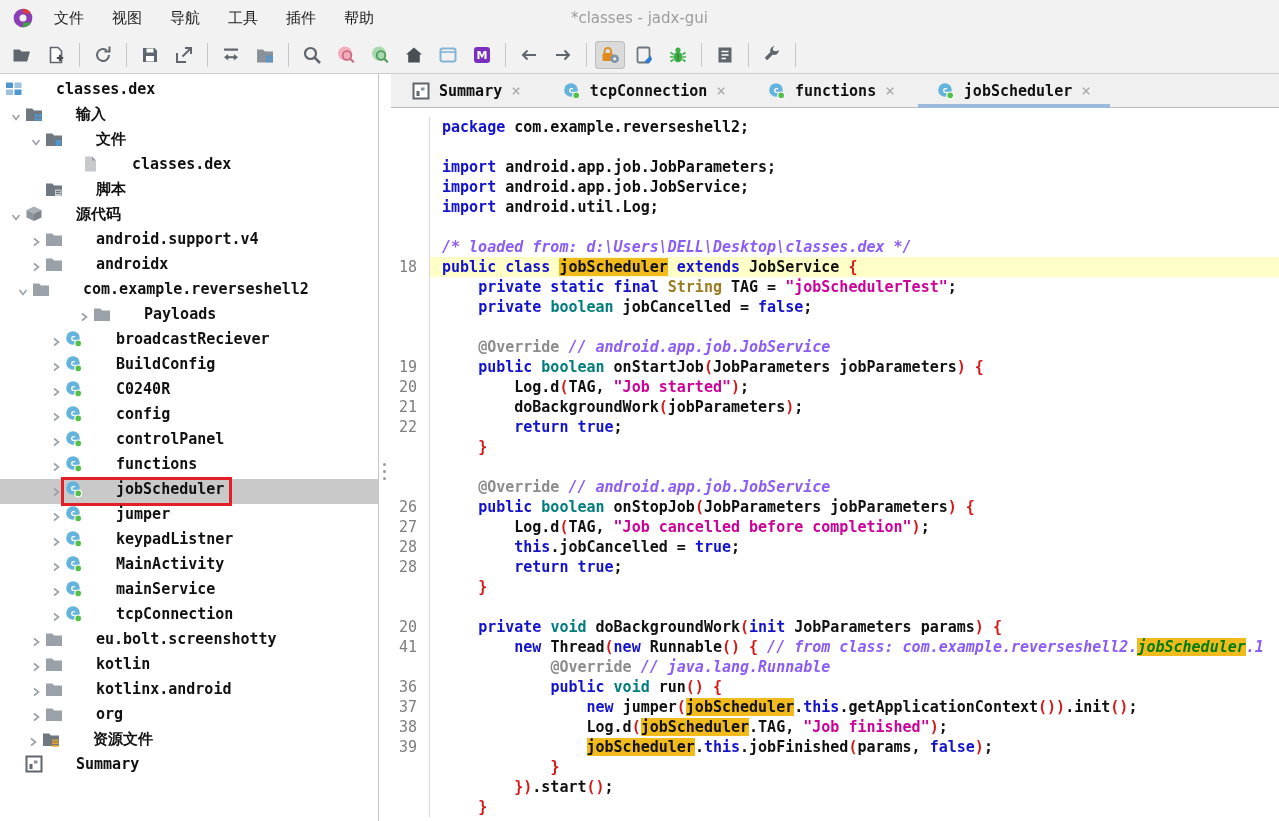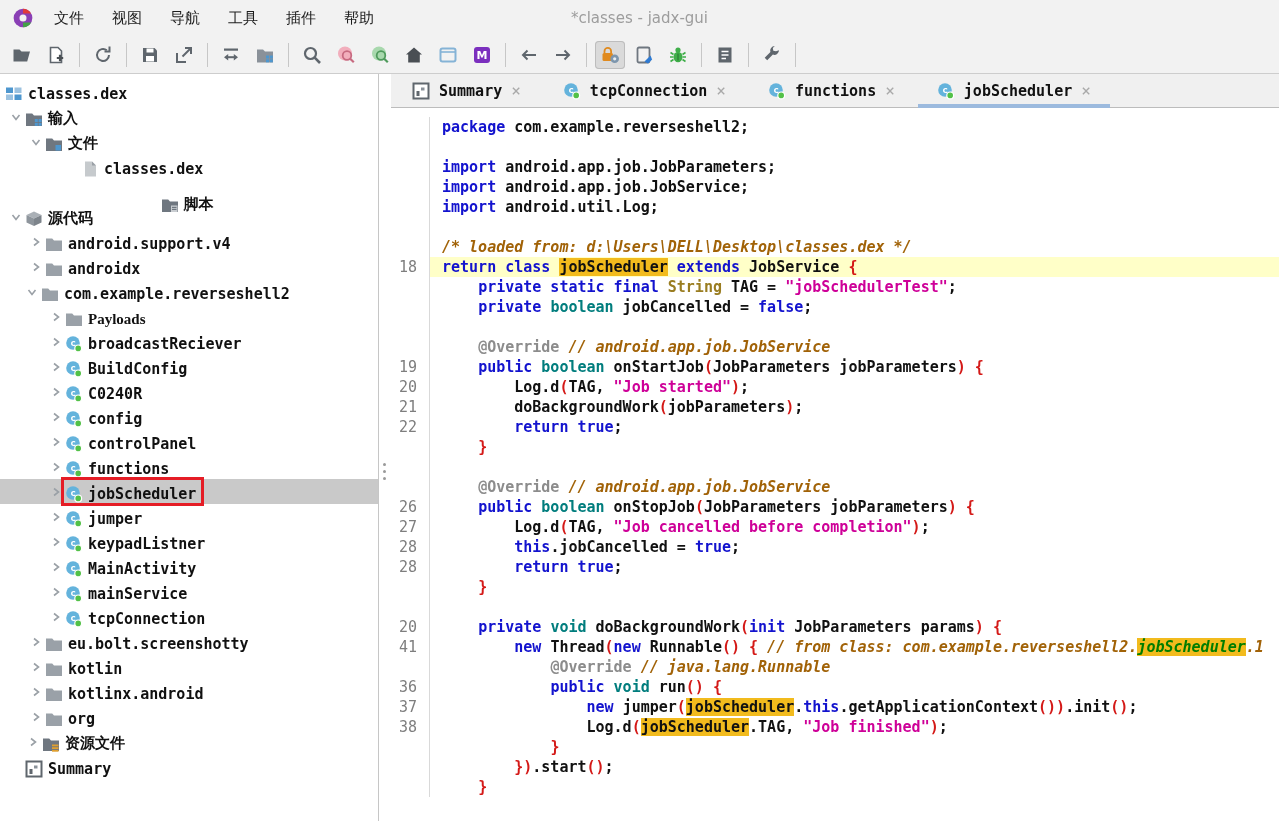--- a/index.html
+++ b/index.html
@@ -13,21 +13,21 @@
   .toolbar{height:37px;background:#f2f2f2;display:flex;align-items:center;border-bottom:1px solid #cdcdcd;padding-left:5px;flex:none;}
   .tbtn{width:30px;height:28px;display:flex;align-items:center;justify-content:center;margin:0 2px;border-radius:4px;}
   .tbtn.active{background:#dadada;box-shadow:0 0 0 1px #bdbdbd inset;}
   .tsep{width:1px;height:24px;background:#c7c7c7;margin:0 6px;flex:none;}
   
   .main{flex:1;display:flex;min-height:0;}
   .treepanel{width:378px;flex:none;border-right:1px solid #c6c6c6;padding-top:5px;overflow:hidden;position:relative;background:#fff;}
   .trow{height:25px;display:flex;align-items:center;font-family:"DejaVu Sans Mono",monospace;font-weight:bold;}
   .trow.sel{background:#c9c9c9;}
   .chev{width:16px;height:16px;flex:none;display:flex;align-items:center;justify-content:center;}
-  .itembox{display:flex;align-items:flex-end;height:23px;padding:0 5px 0 1px;}
+  .itembox{display:flex;align-items:flex-start;height:23px;padding:0 5px 0 1px;gap:28px;}
   .trow.annotated .itembox{outline:3px solid #e51d26;outline-offset:0px;}
   .ticon{width:18px;height:18px;flex:none;margin-right:5px;display:flex;align-items:center;}
   .tlabel{font-size:15px;color:#111;white-space:nowrap;}
   .splitter{width:12px;flex:none;position:relative;background:#fff;}
   .splitter i{position:absolute;left:4px;width:3px;height:3px;border-radius:50%;background:#9a9a9a;}
   
   .editor{flex:1;display:flex;flex-direction:column;min-width:0;background:#fff;}
   .tabbar{height:33px;background:#f0f0f0;border-bottom:1px solid #bcbcbc;display:flex;flex:none;}
   .tab{display:flex;align-items:center;gap:9px;padding:0 21px;position:relative;font-family:"DejaVu Sans Mono",monospace;font-weight:bold;font-size:15px;color:#111;}
   .tab .ticon{margin-right:0;}
@@ -35,21 +35,21 @@
   .close{color:#a9a9a9;font-size:16px;font-weight:normal;line-height:1;}
   .codewrap{flex:1;overflow:hidden;padding-top:9px;background:#fff;}
   .crow{display:flex;height:20px;font-family:"DejaVu Sans Mono",monospace;font-weight:bold;font-size:15px;line-height:20px;}
   .g{width:39px;flex:none;box-sizing:border-box;padding-right:12px;text-align:right;color:#7e7e7e;font-weight:normal;border-right:1px solid #d9d9d9;}
   .t{flex:1;padding-left:12px;white-space:pre;min-width:0;}
   .t.hl{background:#ffffc8;}
   
   .k{color:#1313ce;}            
   .y{color:#007d7d;}            
   .s{color:#ce0098;}            
-  .c{color:#a16207;font-style:italic;} 
+  .c{color:#8b5cf6;font-style:italic;} 
   .a{color:#8c8c8c;}            
   .o{color:#9a7d21;}            
   .p{color:#d41917;}            
   .tk{color:#111;}              
   .h{background:#f2bb1d;color:#111;}   
   .hc{background:#f2bb1d;color:#007d00;font-style:italic;} 
 </style>
 </head>
 <body>
 
@@ -272,21 +272,21 @@
           <span class="itembox">
             <span class="ticon">
               <svg width="18" height="18" viewBox="0 0 18 18">
                 <path d="M4 1.5h7l4 4v11H4z" fill="#c6cacd"></path>
                 <path d="M11 1.5v4h4z" fill="#9aa0a6"></path>
               </svg>
             </span>
             <span class="tlabel">classes.dex</span>
           </span>
         </div>
-        <div class="trow" style=" flex-direction: column;">
+        <div class="trow" style="padding-left: 28px;">
           <span class="chev"></span>
           <span class="itembox">
             <span class="ticon">
               <svg width="18" height="18" viewBox="0 0 18 18">
                 <path d="M1 3.5h6.2l1.8 2H17v10.5H1z" fill="#6f7780"></path>
                 <rect x="10" y="9.5" width="6.5" height="6.5" fill="#c9cdd1"></rect>
                 <g fill="#6f7780">
                   <rect x="11" y="10.8" width="4.5" height="1.2"></rect>
                   <rect x="11" y="12.8" width="4.5" height="1.2"></rect>
                 </g>
@@ -335,36 +335,36 @@
           </span>
           <span class="itembox">
             <span class="ticon">
               <svg width="18" height="18" viewBox="0 0 18 18">
                 <path d="M1 3.5h6.2l1.8 2H17v10.5H1z" fill="#9aa1a8"></path>
               </svg>
             </span>
             <span class="tlabel">androidx</span>
           </span>
         </div>
-        <div class="trow" style="padding-left: 24px;">
+        <div class="trow" style="padding-left: 15px;">
           <span class="chev">
             <svg width="14" height="14" viewBox="0 0 14 14">
               <path d="M3.5 5 7 9.5 10.5 5" fill="none" stroke="#9aa0a6" stroke-width="1.6"></path>
             </svg>
           </span>
           <span class="itembox">
             <span class="ticon">
               <svg width="18" height="18" viewBox="0 0 18 18">
                 <path d="M1 3.5h6.2l1.8 2H17v10.5H1z" fill="#9aa1a8"></path>
               </svg>
             </span>
             <span class="tlabel">com.example.reverseshell2</span>
           </span>
         </div>
-        <div class="trow" style="padding-left: 48px; font-family: Liberation Serif, serif;">
+        <div class="trow" style="padding-left: 76px;">
           <span class="chev">
             <svg width="14" height="14" viewBox="0 0 14 14">
               <path d="M5 3.5 9.5 7 5 10.5" fill="none" stroke="#9aa0a6" stroke-width="1.6"></path>
             </svg>
           </span>
           <span class="itembox">
             <span class="ticon">
               <svg width="18" height="18" viewBox="0 0 18 18">
                 <path d="M1 3.5h6.2l1.8 2H17v10.5H1z" fill="#9aa1a8"></path>
               </svg>
@@ -745,21 +745,21 @@
           <div class="crow">
             <span class="g"></span>
             <span class="t"></span>
           </div>
           <div class="crow">
             <span class="g"></span>
             <span class="t"><span class="c">/* loaded from: d:\Users\DELL\Desktop\classes.dex */</span></span>
           </div>
           <div class="crow">
             <span class="g">18</span>
-            <span class="t hl"><span class="k">return class </span><span class="h">jobScheduler</span><span class="k"> extends </span><span class="tk">JobService </span><span class="p">{</span></span>
+            <span class="t hl"><span class="k">public class </span><span class="h">jobScheduler</span><span class="k"> extends </span><span class="tk">JobService </span><span class="p">{</span></span>
           </div>
           <div class="crow">
             <span class="g"></span>
             <span class="t"><span class="tk">    </span><span class="k">private static final </span><span class="o">String</span><span class="tk"> TAG = </span><span class="s">"jobSchedulerTest"</span><span class="tk">;</span></span>
           </div>
           <div class="crow">
             <span class="g"></span>
             <span class="t"><span class="tk">    </span><span class="k">private </span><span class="y">boolean</span><span class="tk"> jobCancelled = </span><span class="k">false</span><span class="tk">;</span></span>
           </div>
           <div class="crow">
@@ -838,20 +838,24 @@
             <span class="g">36</span>
             <span class="t"><span class="tk">            </span><span class="k">public </span><span class="y">void</span><span class="tk"> run</span><span class="p">() {</span></span>
           </div>
           <div class="crow">
             <span class="g">37</span>
             <span class="t"><span class="tk">                </span><span class="k">new </span><span class="tk">jumper</span><span class="p">(</span><span class="h">jobScheduler</span><span class="tk">.</span><span class="k">this</span><span class="tk">.getApplicationContext</span><span class="p">())</span><span class="tk">.init</span><span class="p">()</span><span class="tk">;</span></span>
           </div>
           <div class="crow">
             <span class="g">38</span>
             <span class="t"><span class="tk">                Log.d</span><span class="p">(</span><span class="h">jobScheduler</span><span class="tk">.TAG, </span><span class="s">"Job finished"</span><span class="p">)</span><span class="tk">;</span></span>
+          </div>
+          <div class="crow">
+            <span class="g">39</span>
+            <span class="t"><span class="tk">                </span><span class="h">jobScheduler</span><span class="tk">.</span><span class="k">this</span><span class="tk">.jobFinished</span><span class="p">(</span><span class="tk">params, </span><span class="k">false</span><span class="p">)</span><span class="tk">;</span></span>
           </div>
           <div class="crow">
             <span class="g"></span>
             <span class="t"><span class="tk">            </span><span class="p">}</span></span>
           </div>
           <div class="crow">
             <span class="g"></span>
             <span class="t"><span class="tk">        </span><span class="p">})</span><span class="tk">.start</span><span class="p">()</span><span class="tk">;</span></span>
           </div>
           <div class="crow">

